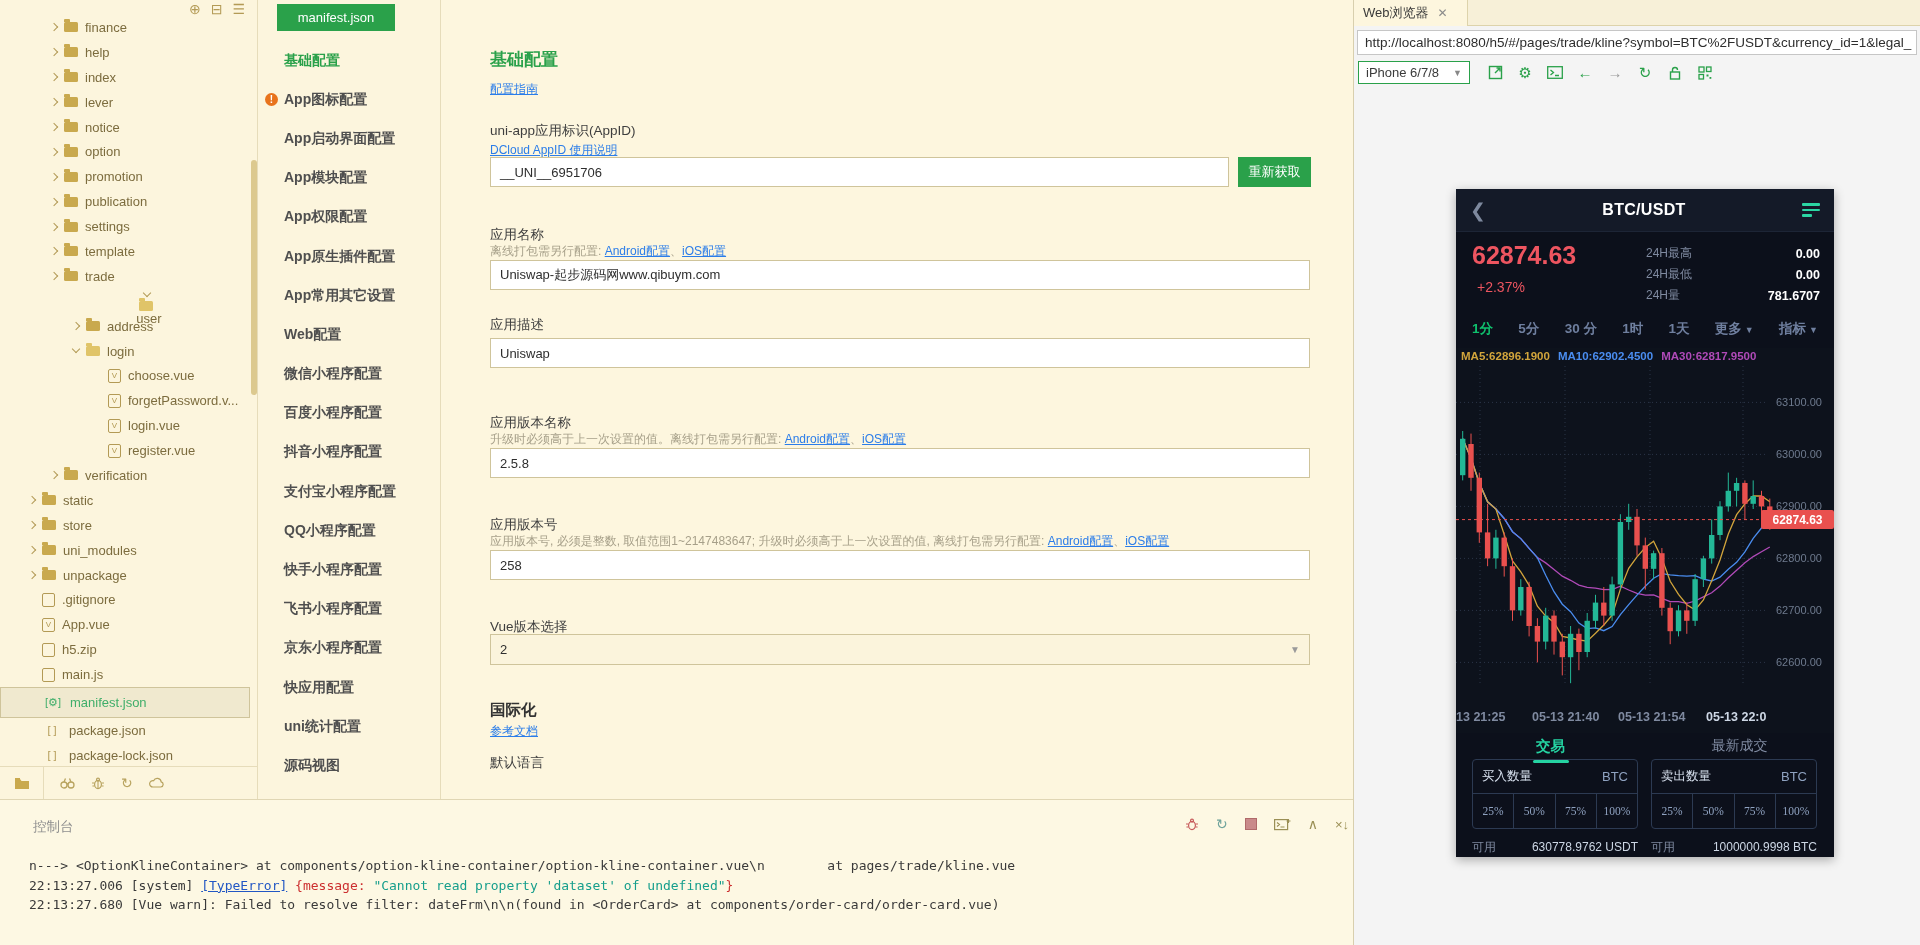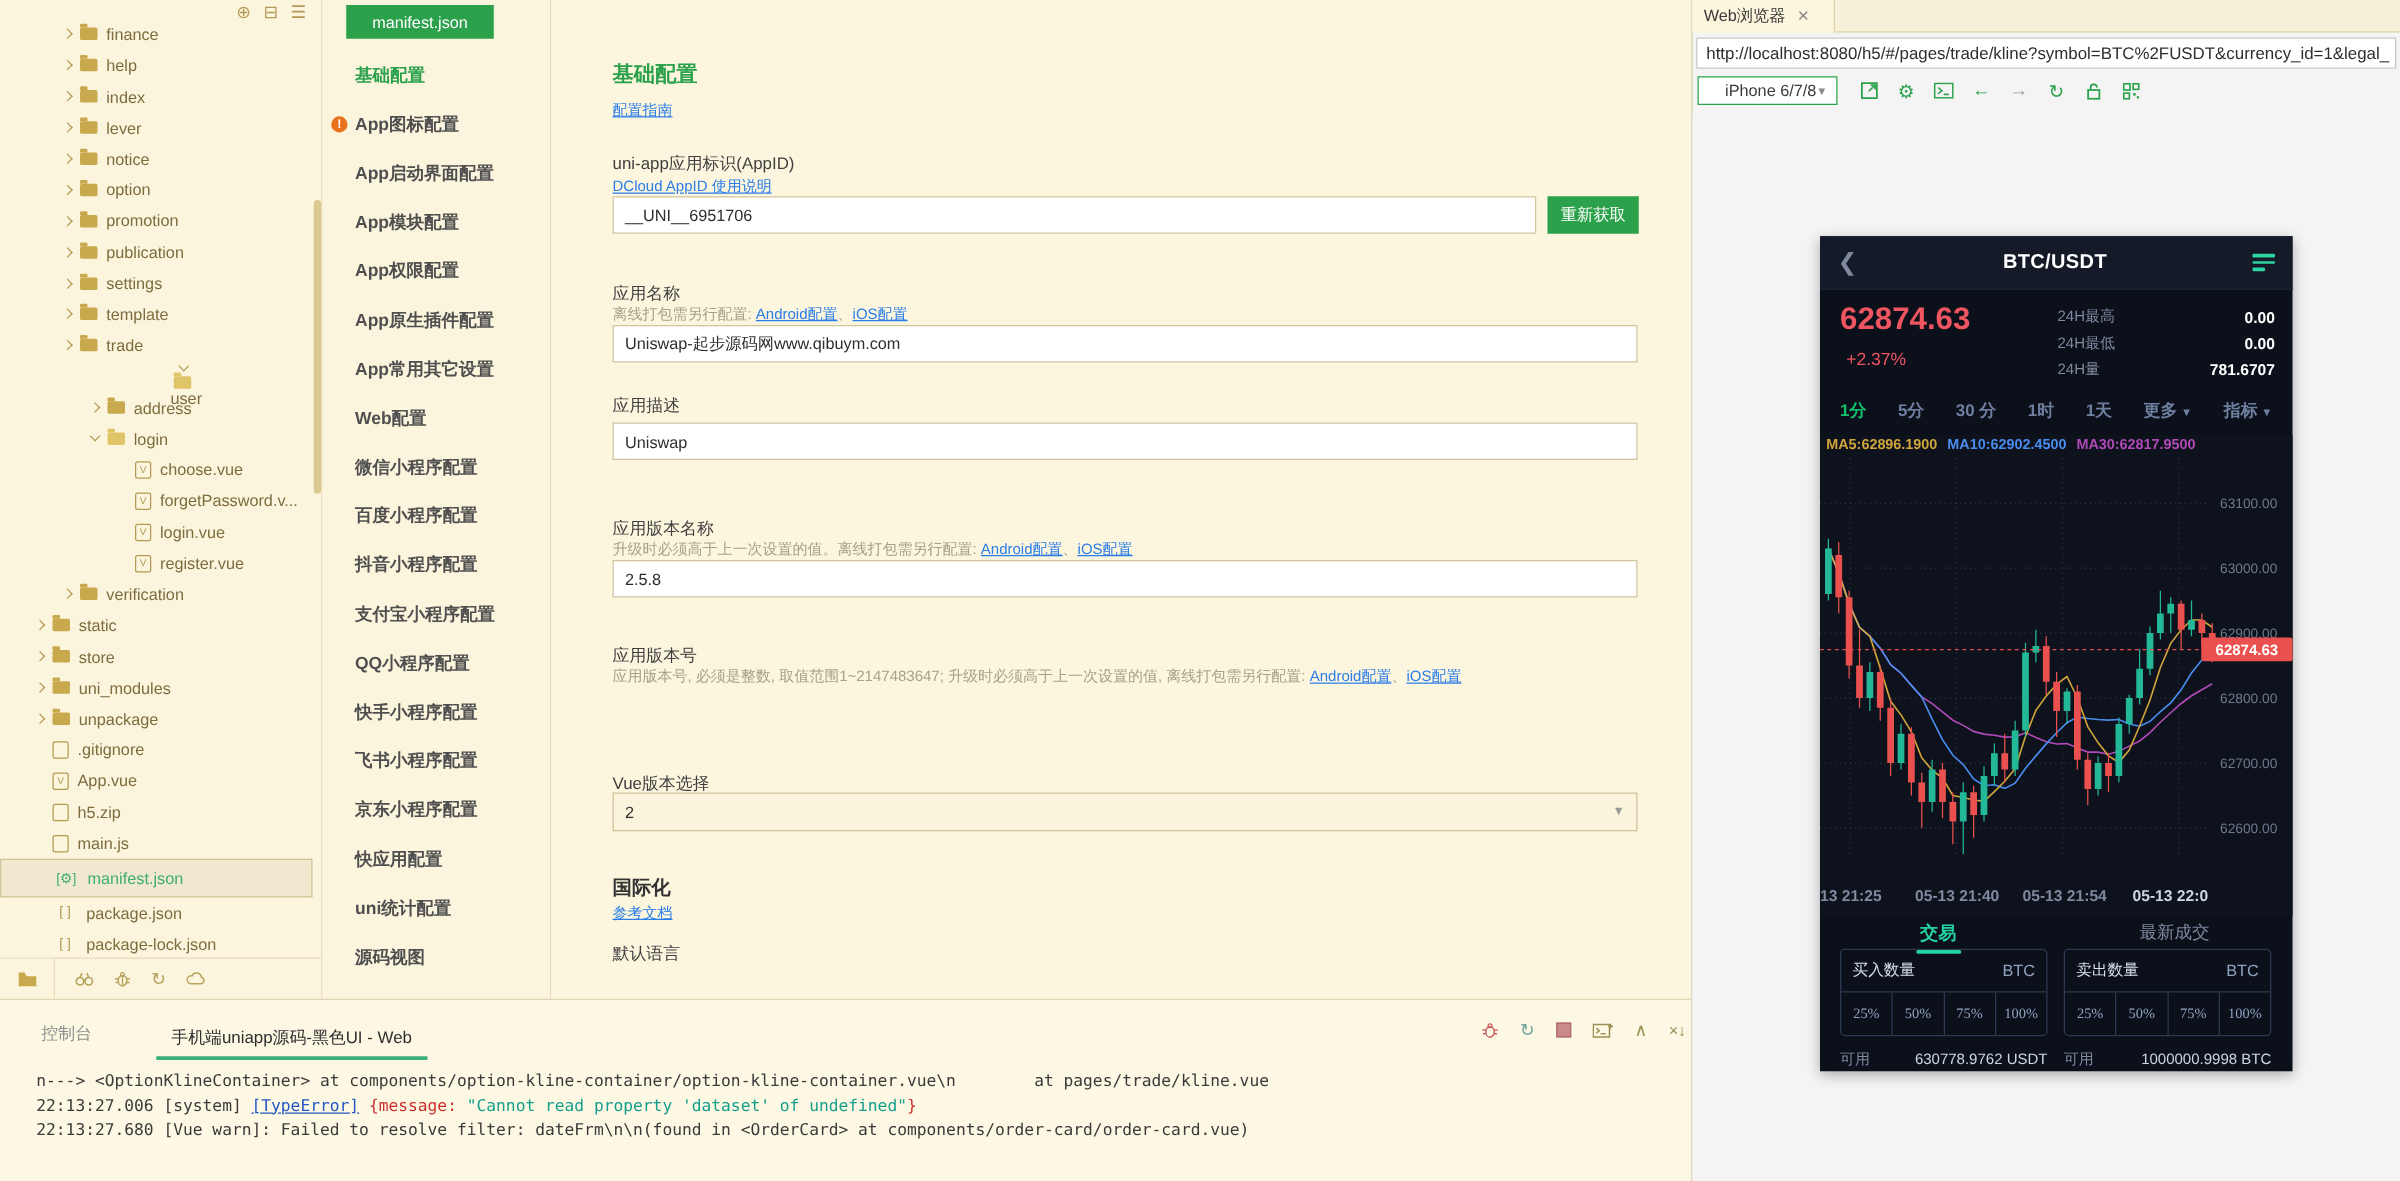--- a/index.html
+++ b/index.html
@@ -432,37 +432,37 @@
 
   <div class="fg flabel" style="top:316px;">应用描述</div>
   <div class="fg inp" style="top:338px; width:820px;">Uniswap</div>
 
   <div class="fg flabel" style="top:414px;">应用版本名称</div>
   <div class="fg fhint" style="top:431px;"><span>升级时必须高于上一次设置的值。离线打包需另行配置: </span><span class="link hlink">Android配置</span><span>、</span><span class="link hlink">iOS配置</span></div>
   <div class="fg inp" style="top:448px; width:820px;">2.5.8</div>
 
   <div class="fg flabel" style="top:516px;">应用版本号</div>
   <div class="fg fhint" style="top:533px;"><span>应用版本号, 必须是整数, 取值范围1~2147483647; 升级时必须高于上一次设置的值, 离线打包需另行配置: </span><span class="link hlink">Android配置</span><span>、</span><span class="link hlink">iOS配置</span></div>
+  <div class="fg inp" style="top:550px; width:820px;">258</div>
 
   <div class="fg flabel" style="top:618px;">Vue版本选择</div>
   <div class="fg sel" style="top:634px; width:820px;">
       <span>2</span>
       <span class="caret">▼</span>
     </div>
 
   <div class="fg fh2" style="top:700px;">国际化</div>
   <div class="fg" style="top:721px;"><span class="link hlink">参考文档</span></div>
 
   <div class="fg flabel" style="top:754px;">默认语言</div>
 
 </div>
 
 <div id="console">
   <div class="c-label">控制台</div>
-  <div class="c-tab">手机端uniapp源码-黑色UI - Web</div>
   <div class="c-icons">
     <span>
       <svg class="mini" width="14" height="13" viewBox="0 0 14 13">
           <ellipse cx="7" cy="7.5" rx="3.4" ry="4.2" fill="none" stroke="#c75c5c" stroke-width="1.2"></ellipse>
           <circle cx="7" cy="2.6" r="1.5" fill="none" stroke="#c75c5c" stroke-width="1.1"></circle>
           <path d="M3.5 6 H1 M3.5 9 H1.4 M10.5 6 H13 M10.5 9 H12.6" stroke="#c75c5c" stroke-width="1.1"></path>
         </svg>
     </span>
     <span style="color:#6fa39b;">↻</span>
     <span style="width:12px;height:12px;background:#c98a8a;border:1px solid #b06a6a;display:inline-block;"></span>
@@ -482,21 +482,21 @@
 <div id="browser">
   <div class="btabbar">
     <div class="btab">
       <span>Web浏览器</span>
       <span class="bclose">✕</span>
     </div>
     <div class="btab-rest"></div>
   </div>
   <div class="burl">http://localhost:8080/h5/#/pages/trade/kline?symbol=BTC%2FUSDT&amp;currency_id=1&amp;legal_</div>
   <div class="btools">
-    <div class="devsel" style="margin-right:10px;justify-content:flex-end;">
+    <div class="devsel" style="margin-right:10px;">
       <span>iPhone 6/7/8</span>
         <span class="caret">▼</span>
     </div>
     <span class="tico">
       <svg class="mini" width="15" height="15" viewBox="0 0 15 15" style="margin:auto;">
           <rect x="1.5" y="1.5" width="12" height="12" fill="none" stroke="#2aa14a" stroke-width="1.4"></rect>
           <path d="M12 3 L7 8 M8.5 3 H12 V6.5" stroke="#2aa14a" stroke-width="1.4" fill="none"></path>
         </svg>
     </span>
     <span class="tico">⚙</span>

